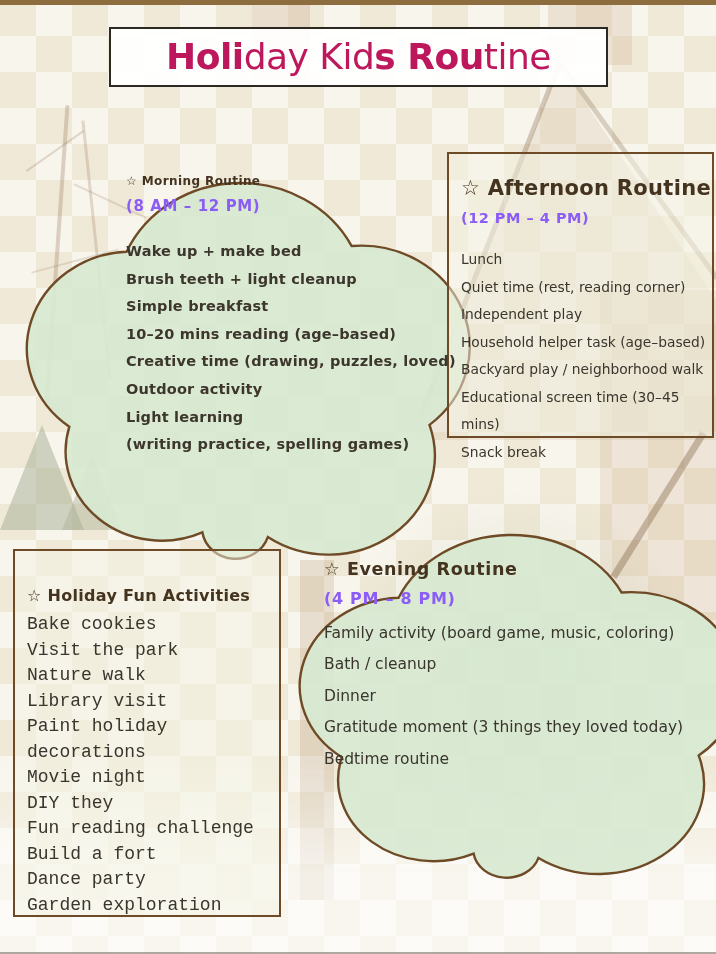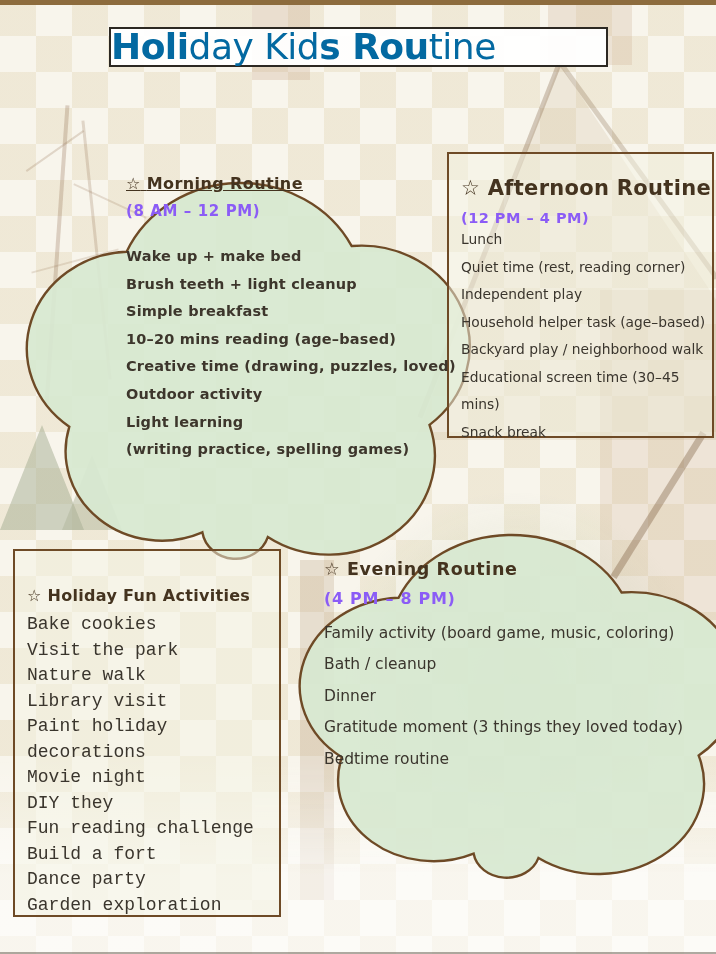--- a/index.html
+++ b/index.html
@@ -31,50 +31,50 @@
   .pine-a{left:0;top:425px;width:0;height:0;border-left:42px solid transparent;border-right:42px solid transparent;border-bottom:105px solid rgba(163,172,144,.55);}
   .pine-b{left:62px;top:455px;width:0;height:0;border-left:30px solid transparent;border-right:30px solid transparent;border-bottom:75px solid rgba(163,172,144,.45);}
   .trunk{left:300px;top:560px;width:34px;height:340px;background:rgba(170,140,108,.25);}
   .foliage{left:330px;top:490px;width:370px;height:380px;
     background:radial-gradient(closest-side,rgba(176,192,160,.42),rgba(176,192,160,0));}
   .rafter{left:655px;top:420px;width:7px;height:170px;background:rgba(112,78,48,.38);transform:rotate(32deg);}
   .snow{left:0;top:760px;width:716px;height:194px;background:linear-gradient(rgba(255,255,255,0),rgba(255,255,255,.65) 60%);}
   .topbar{position:absolute;top:0;left:0;right:0;height:5px;background:#8d6c3e;z-index:6;}
   .bottombar{position:absolute;bottom:0;left:0;right:0;height:2px;background:rgba(95,88,74,.5);z-index:6;}
   
-  .title-box{position:absolute;left:109px;top:27px;width:499px;height:40px;box-sizing:border-box;
+  .title-box{position:absolute;left:109px;top:27px;width:499px;height:60px;box-sizing:border-box;
     background:rgba(255,255,255,.94);border:2px solid #2c2822;z-index:6;
-    display:flex;align-items:center;white-space:nowrap;
-    color:#0369a1;font-size:36px;line-height:1;letter-spacing:-0.5px;}
+    display:flex;align-items:center;justify-content:center;white-space:nowrap;
+    color:#be185d;font-size:36px;line-height:1;letter-spacing:-0.5px;}
   .tb{font-weight:bold;}
   .tr{font-weight:normal;}
   
   .cloud{position:absolute;z-index:3;overflow:visible;}
   .cloud path{fill:rgba(215,232,209,.93);stroke:#6e4a26;stroke-width:2.4;vector-effect:non-scaling-stroke;}
   .morning-cloud{left:12px;top:92px;width:440px;height:466px;}
   .evening-cloud{left:285px;top:452px;width:436px;height:425px;}
   
   .box{position:absolute;border:2px solid #6e4a26;background:rgba(243,243,228,.5);box-sizing:border-box;z-index:3;}
   .afternoon-box{left:447px;top:152px;width:267px;height:286px;}
   .holiday-box{left:13px;top:549px;width:268px;height:368px;}
   
   .routine{position:absolute;z-index:4;}
   .sec-head{font-weight:bold;color:#44331f;}
   .sec-time{font-weight:bold;color:#8b5cf6;}
   .sec-items{list-style:none;margin:0;padding:0;}
   .sec-items li{color:#3a352d;}
   .morning{left:126px;top:174px;width:330px;}
-  .morning .sec-head{font-size:16px;letter-spacing:.4px;text-decoration:underline;}
+  .morning .sec-head{font-size:12px;letter-spacing:.4px;}
   .morning .sec-time{margin-top:9px;font-size:15px;letter-spacing:.6px;}
   .morning .sec-items{margin-top:23px;}
   .morning li{font-size:14.5px;font-weight:bold;line-height:27.6px;letter-spacing:.2px;color:#3d362c;}
   .afternoon{left:461px;top:176px;width:250px;}
   .afternoon .sec-head{font-size:21px;letter-spacing:.3px;}
   .afternoon .sec-time{margin-top:10px;font-size:14.5px;letter-spacing:.5px;}
-  .afternoon .sec-items{margin-top:0;}
+  .afternoon .sec-items{margin-top:20px;}
   .afternoon li{font-size:13.8px;line-height:27.5px;}
   .holiday{left:27px;top:586px;width:248px;}
   .holiday .sec-head{font-size:16px;letter-spacing:.3px;}
   .holiday .sec-items{margin-top:7px;}
   .holiday li{font-size:18px;line-height:25.5px;font-family:Liberation Mono, monospace;}
   .evening{left:324px;top:559px;width:400px;}
   .evening .sec-head{font-size:17.5px;letter-spacing:.6px;}
   .evening .sec-time{margin-top:10px;font-size:16px;letter-spacing:.7px;}
   .evening .sec-items{margin-top:10px;}
   .evening li{font-size:15.5px;line-height:31.4px;}

